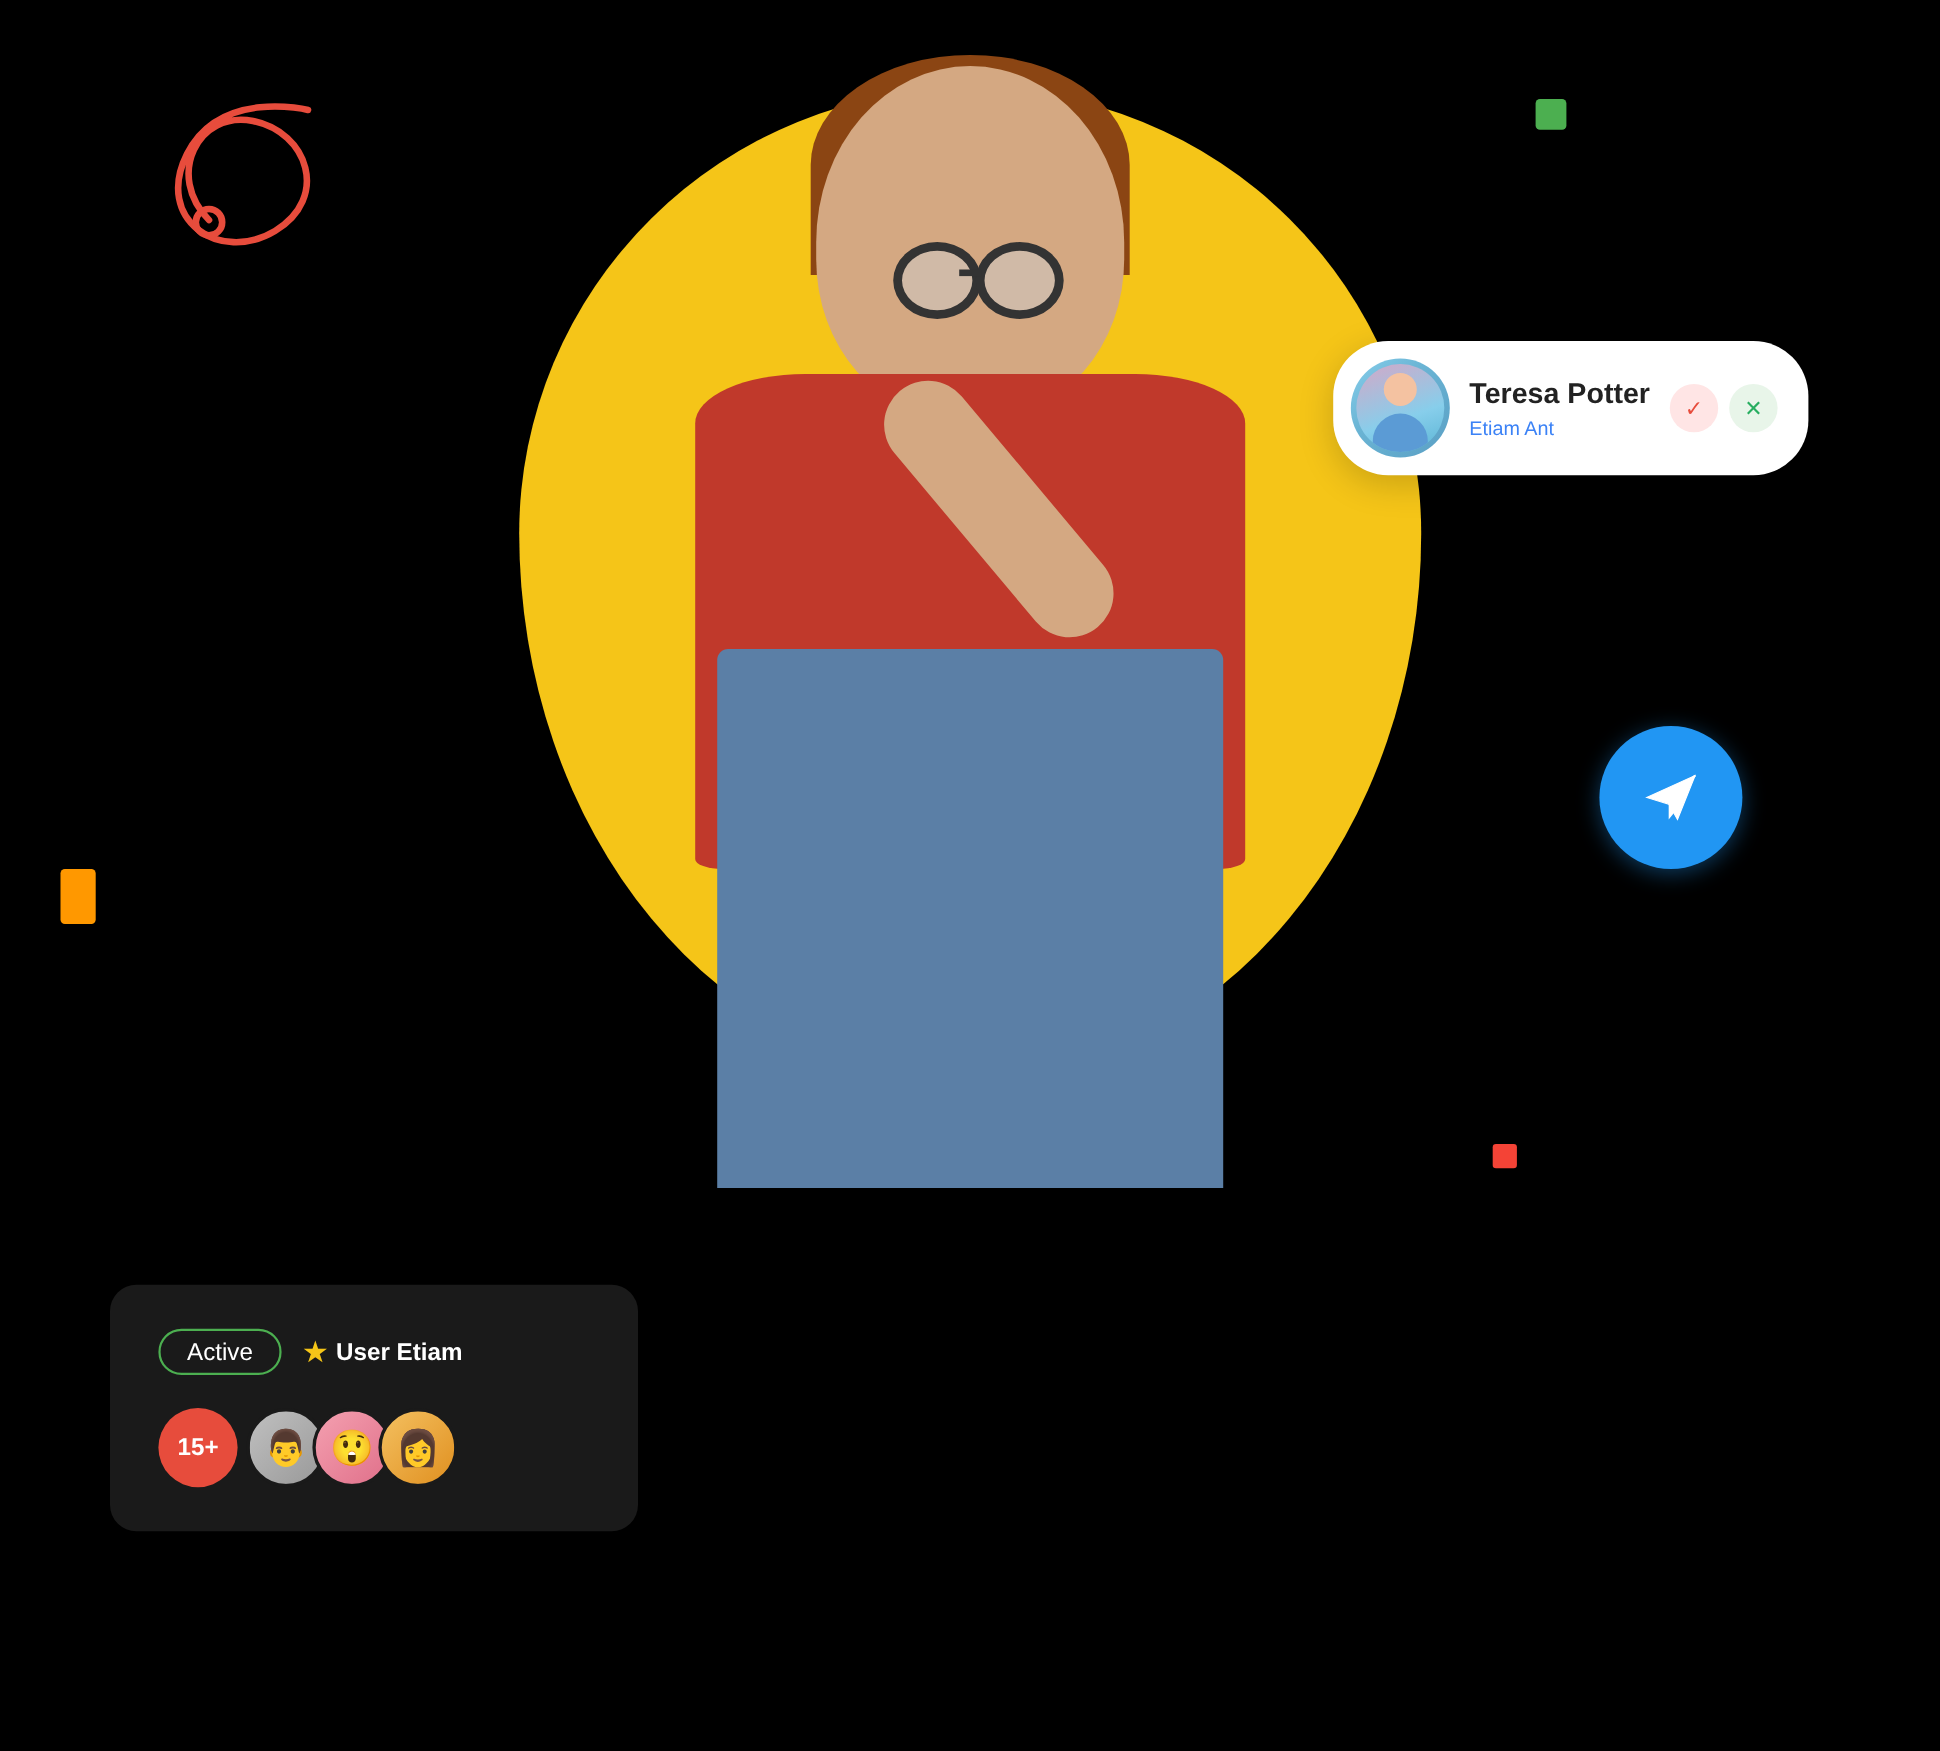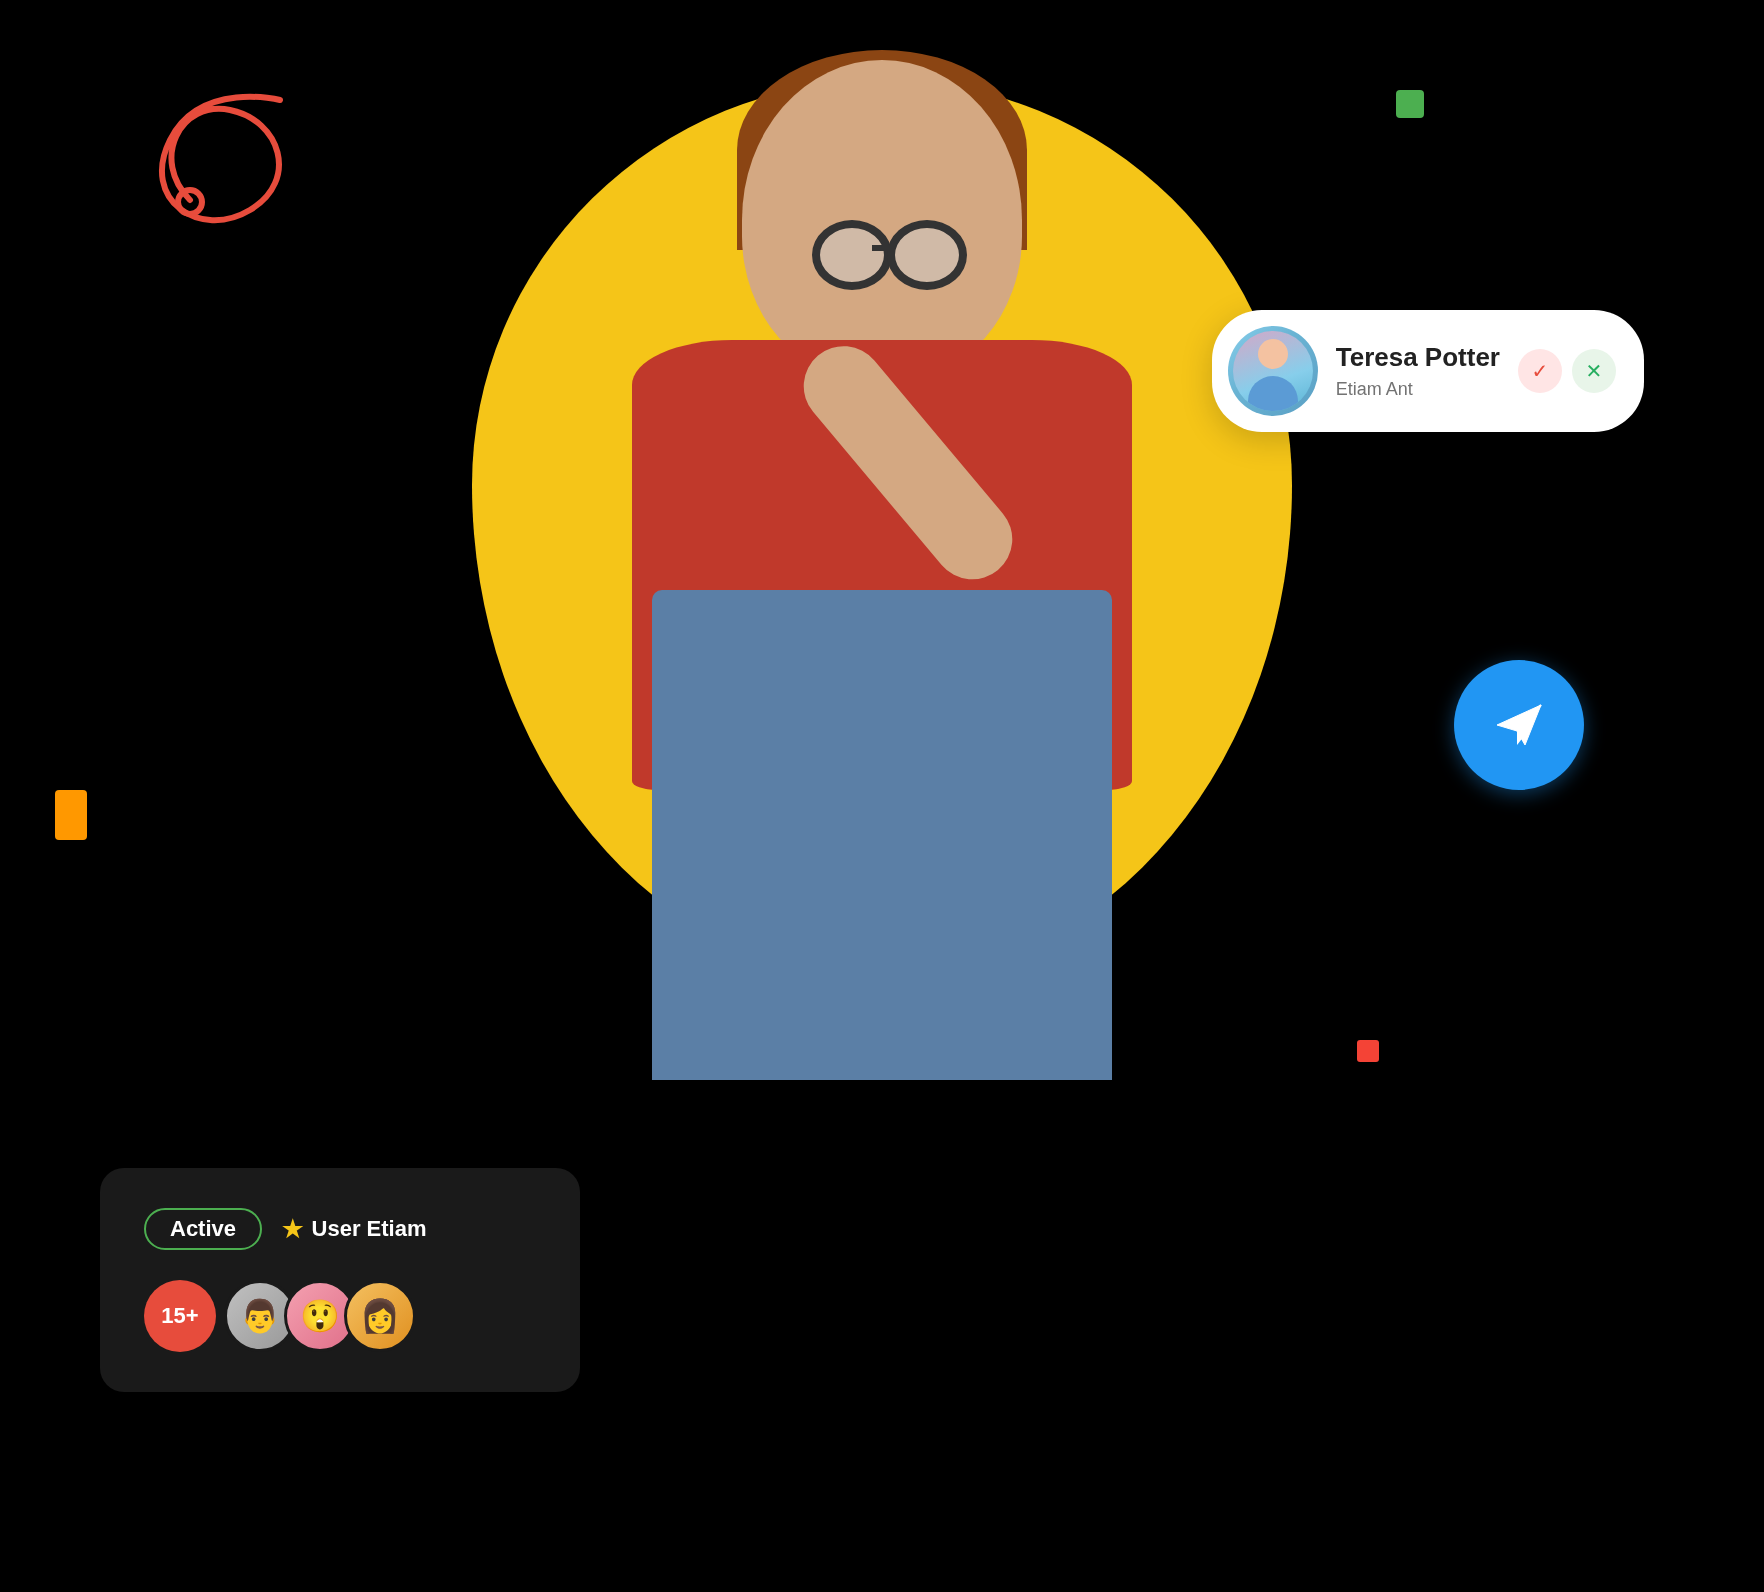--- a/index.html
+++ b/index.html
@@ -121,21 +121,21 @@
 
     .teresa-name {
       font-size: 26px;
       font-weight: 700;
       color: #222;
       margin-bottom: 6px;
     }
 
     .teresa-subtitle {
       font-size: 18px;
-      color: #737373;
+      color: #3b82f6;
     }
 
     .teresa-actions {
       display: flex;
       gap: 10px;
       align-items: center;
     }
 
     .action-btn-check {
       width: 44px;
@@ -205,21 +205,21 @@
       gap: 20px;
       margin-bottom: 30px;
     }
 
     .active-badge {
       border: 2.5px solid #4CAF50;
       border-radius: 30px;
       padding: 6px 24px;
       color: #fff;
       font-size: 22px;
-      font-weight: 700;
+      font-weight: 400;
       text-align: center;
     }
 
     .review-badge {
       display: flex;
       align-items: center;
       gap: 8px;
       color: #fff;
       font-size: 22px;
       font-weight: 600;

